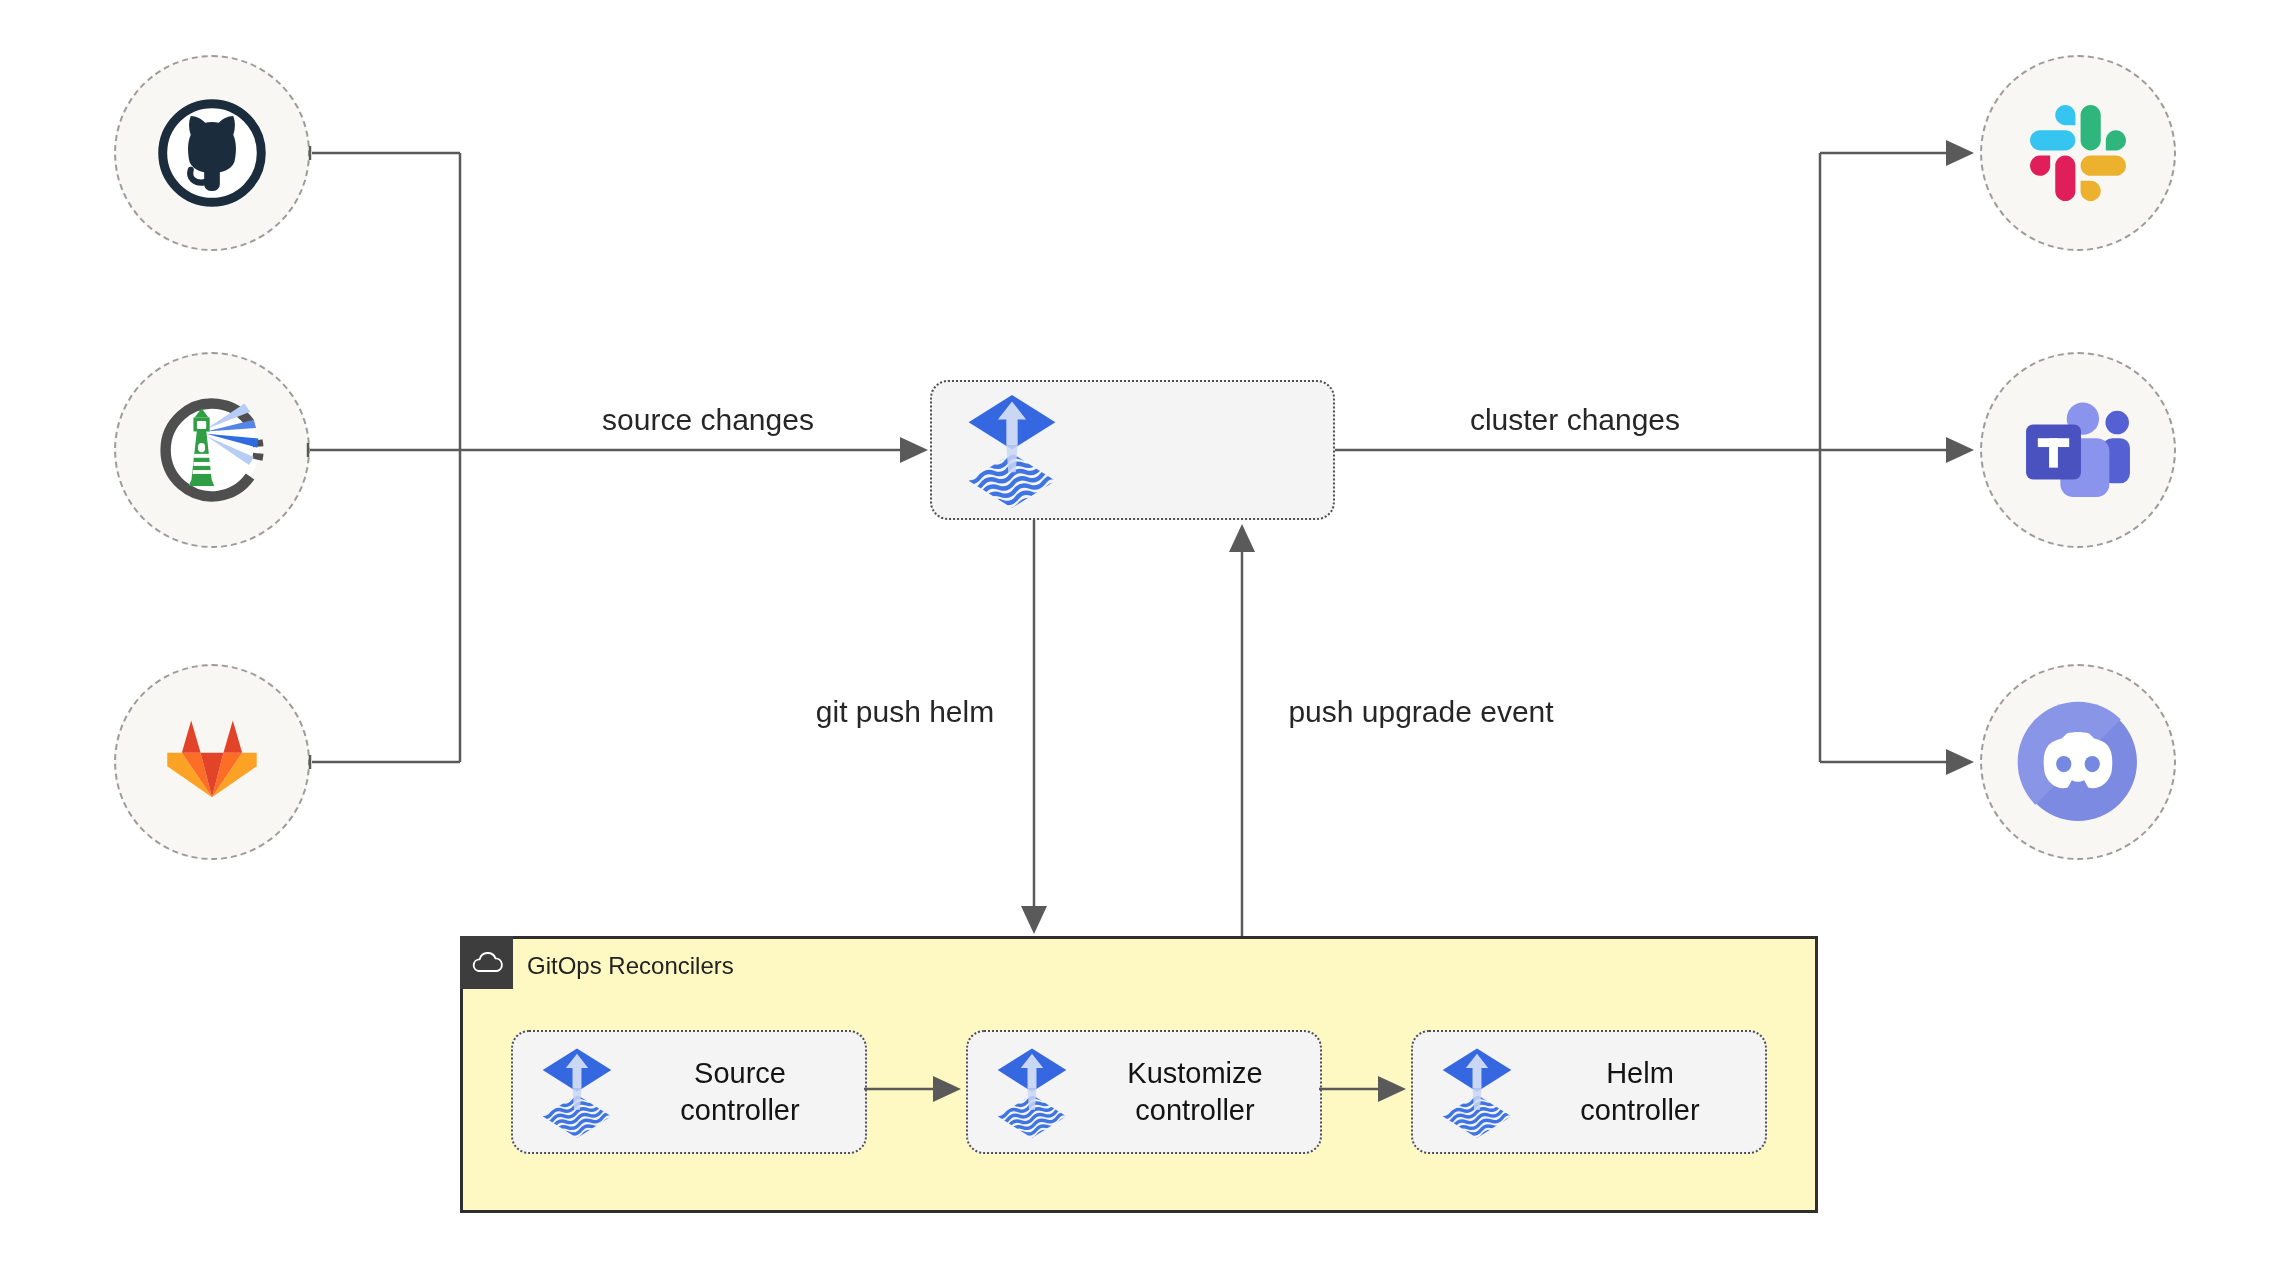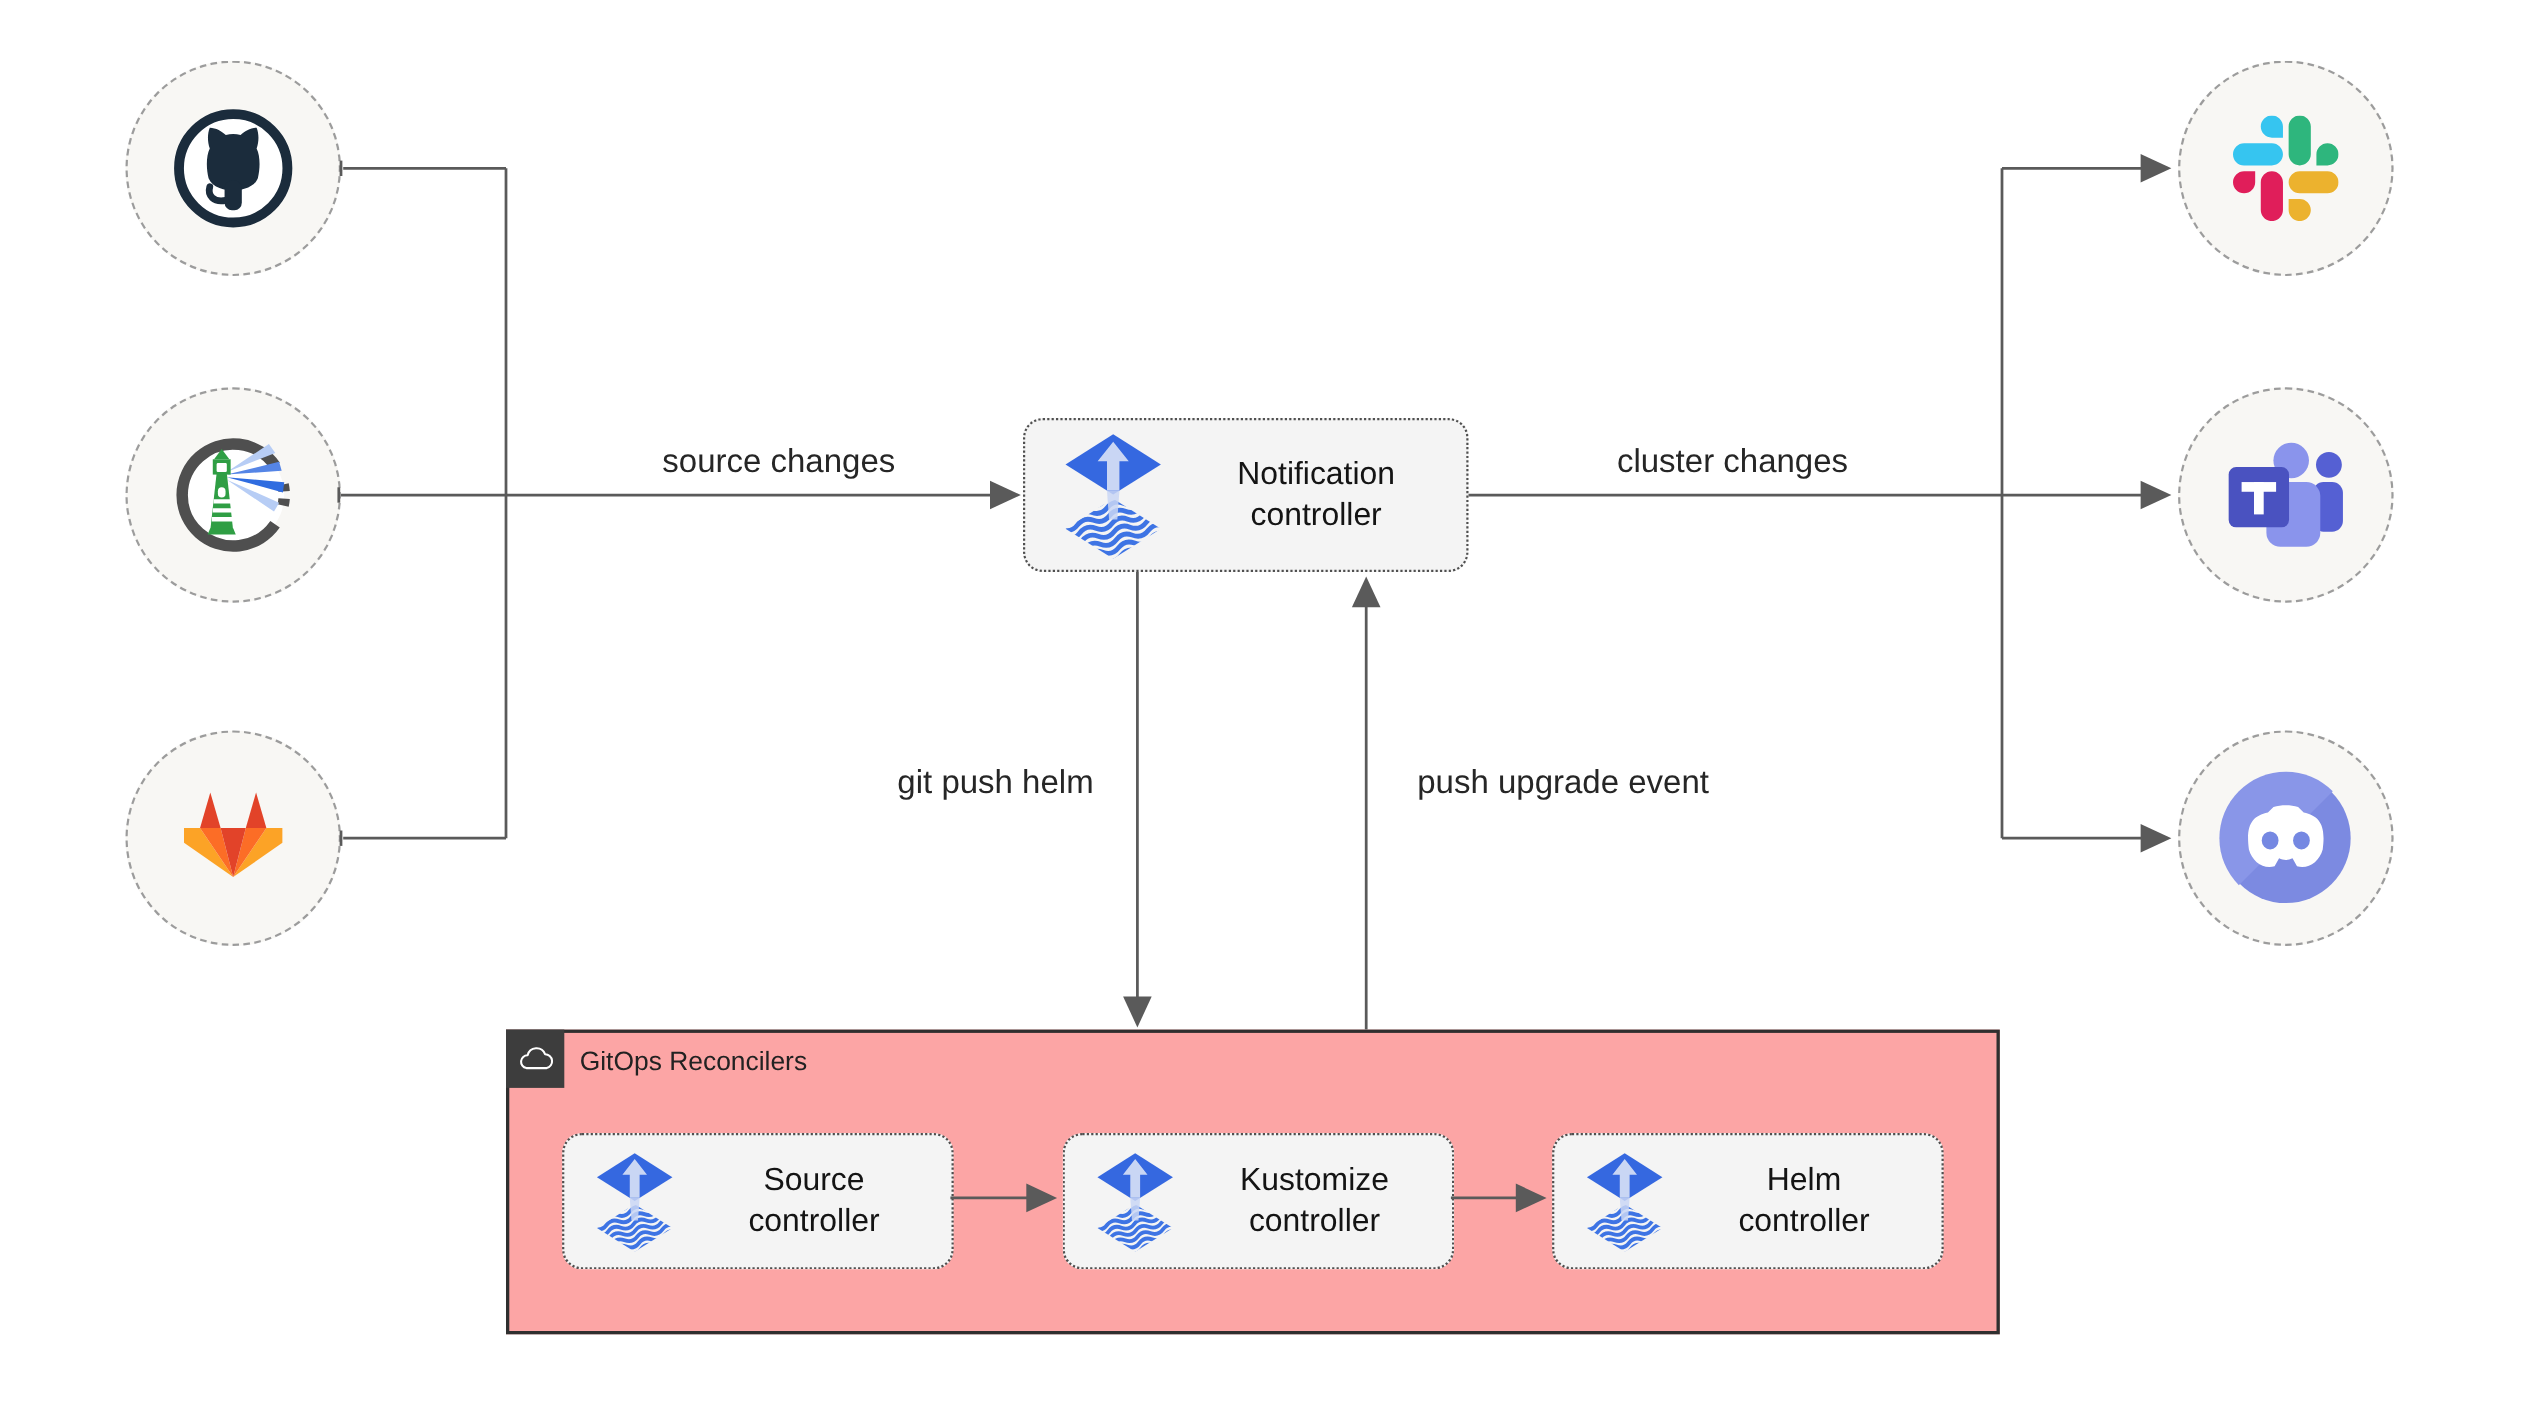--- a/index.html
+++ b/index.html
@@ -16,21 +16,21 @@
     display:flex;align-items:center;justify-content:center;z-index:2;}
 
   .ctrl-box{position:absolute;background:var(--node-fill);
     border:2px dotted var(--node-border);border-radius:18px;
     display:flex;align-items:center;z-index:2;}
   .ctrl-box .flux-wrap{margin-left:32px;flex:0 0 auto;display:flex;align-items:center;}
   .ctrl-label{flex:1;text-align:center;font-size:29px;line-height:1.28;color:#141414;}
   .ctrl-label span{display:inline-block;max-width:150px;}
 
   .group-box{position:absolute;left:460px;top:936px;width:1358px;height:277px;
-    border:3px solid var(--container-border);background:#fca5a5;z-index:1;}
+    border:3px solid var(--container-border);background:#fef9c3;z-index:1;}
   .group-tab{position:absolute;left:-3px;top:-3px;width:53px;height:53px;
     background:var(--container-tab);display:flex;align-items:center;justify-content:center;}
   .group-title{position:absolute;left:64px;top:13px;font-size:24px;color:#222;}
 
   .edge-label{position:absolute;transform:translate(-50%,-50%);font-size:30px;
     color:var(--label-color);white-space:nowrap;z-index:6;}
 
   .wires{position:absolute;left:0;top:0;width:2292px;height:1284px;z-index:5;pointer-events:none;}
   .wire{stroke:var(--connector);stroke-width:2.5;fill:none;}
   .head{fill:var(--connector);stroke:none;}
@@ -138,21 +138,20 @@
       <ellipse cx="74" cy="62" rx="7.5" ry="8" fill="#7588e2"></ellipse>
     </svg>
   </div>
 
   <div class="ctrl-box" style="left:930px;top:380px;width:405px;height:140px">
     <span class="flux-wrap">
       <svg width="96" height="115" viewBox="0 0 100 122">
           <use href="#flux-logo"></use>
         </svg>
     </span>
-    <div class="ctrl-label"><span>Notification controller</span></div>
   </div>
 
   <div class="group-box">
     <div class="group-tab">
       <svg width="34" height="27" viewBox="0 0 36 28">
         <path d="M9 23 a6.2 6.2 0 0 1 1.2-12.3 A8.8 8.8 0 0 1 27 9.6 a6.8 6.8 0 0 1 1.6 13.4 z" stroke="#ffffff" stroke-width="2" fill="none" stroke-linejoin="round"></path>
       </svg>
     </div>
     <div class="group-title">GitOps Reconcilers</div>
 

